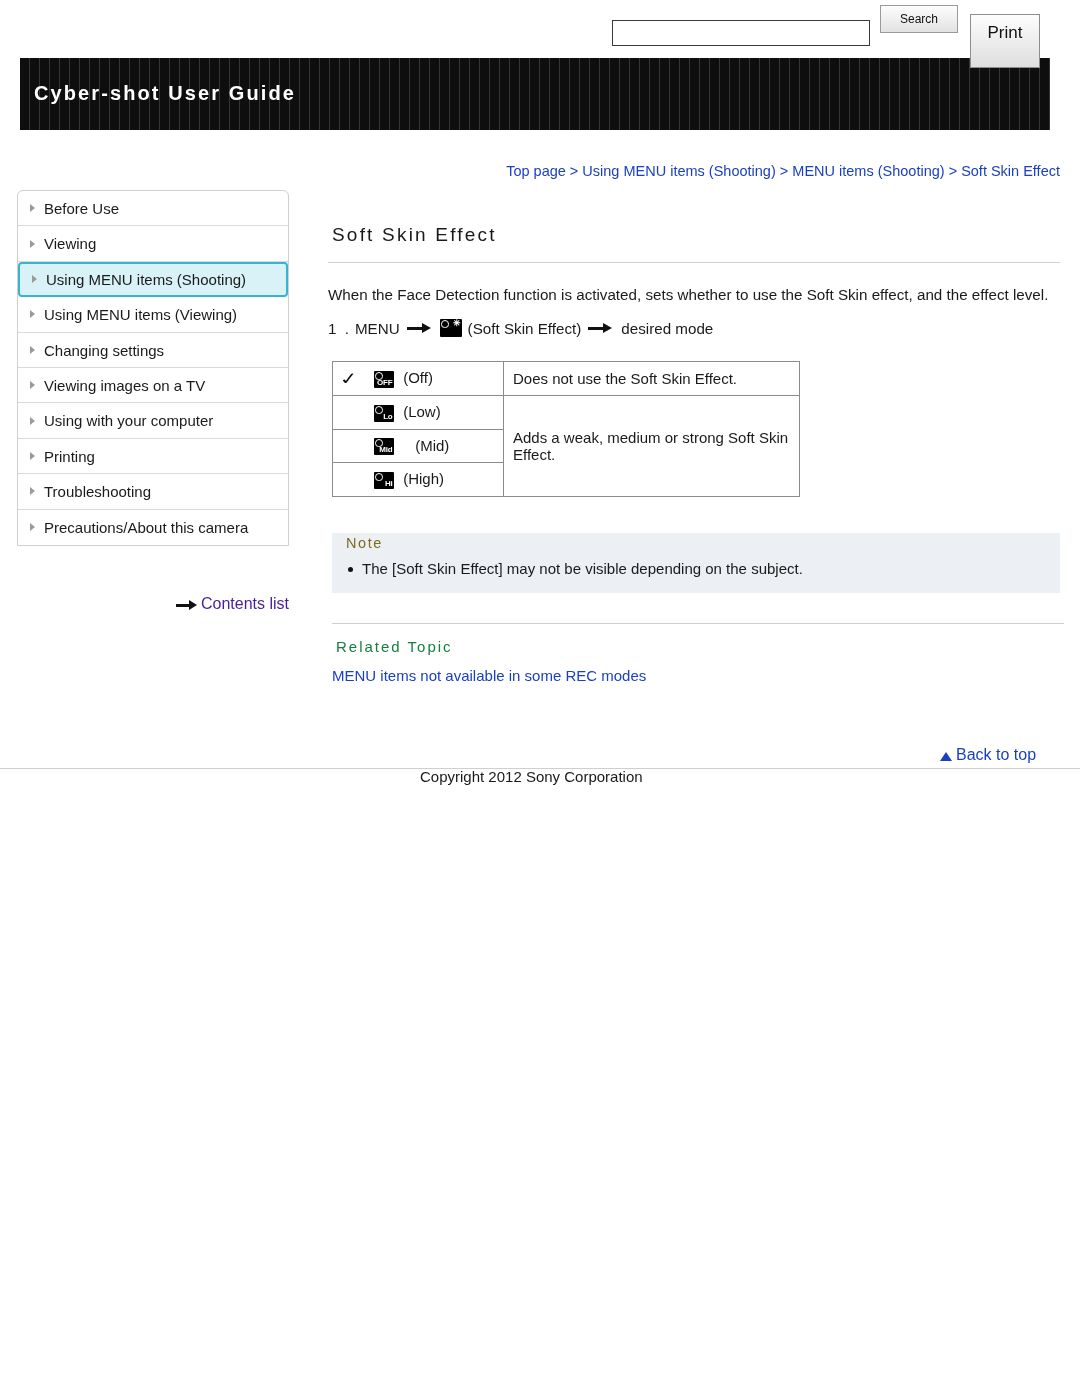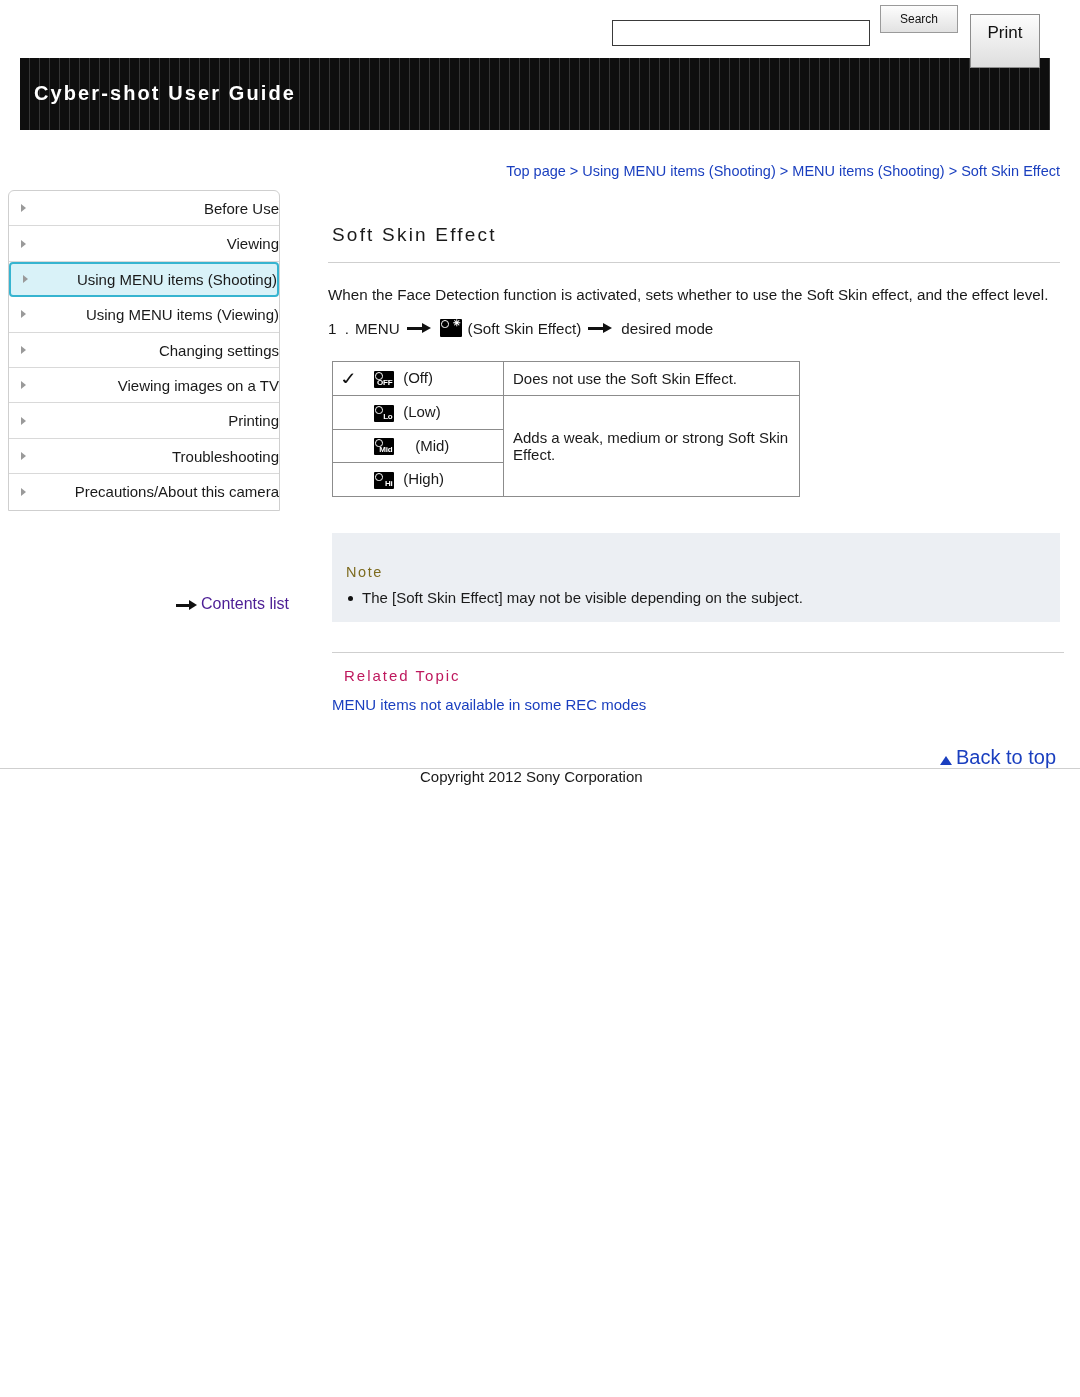--- a/index.html
+++ b/index.html
@@ -106,29 +106,28 @@
     text-align: right;
     font-size: 14.5px;
     color: #1a3fbf;
     font-family: "Liberation Sans", sans-serif;
   }
   .breadcrumb .sep { color: #1a3fbf; }
 
   
   .sidebar {
     position: absolute;
-    left: 8px;
+    left: 17px;
     top: 190px;
     width: 272px;
     border: 1px solid #cfcfcf;
     border-radius: 6px 6px 0 0;
     box-sizing: border-box;
     background: #ffffff;
     overflow: hidden;
-    text-align: right;
   }
   .nav-item {
     height: 35.4px;
     line-height: 35.4px;
     border-bottom: 1px solid #d9d9d9;
     font-size: 15px;
     color: #1a1a1a;
     padding-left: 26px;
     position: relative;
     cursor: pointer;
@@ -331,21 +330,21 @@
     font-size: 16px;
     transform: scaleX(1.4) rotate(-8deg);
   }
 
   
   .note-box {
     margin-top: 36px;
     margin-left: 4px;
     width: 728px;
     background: #eceff3;
-    padding: 31px 14px 16px 14px;
+    padding: 2px 14px 16px 14px;
     box-sizing: border-box;
     font-family: "Liberation Sans", sans-serif;
   }
   .note-title {
     color: #7d6b1f;
     font-size: 14.5px;
     letter-spacing: 1.6px;
     margin-bottom: 9px;
   }
   .note-item {
@@ -366,41 +365,41 @@
 
   
   .related-rule {
     margin-top: 30px;
     margin-left: 4px;
     border-top: 1px solid #cfcfcf;
     width: 732px;
   }
   .related-title {
     margin-top: 14px;
-    margin-left: 16px;
+    margin-left: 8px;
     font-size: 15px;
-    color: #be185d;
+    color: #15803d;
     letter-spacing: 2px;
     font-family: "Liberation Sans", sans-serif;
   }
   .related-link {
     margin-top: 12px;
     margin-left: 4px;
     font-size: 15px;
     color: #1a3fbf;
     cursor: pointer;
     font-family: "Liberation Sans", sans-serif;
   }
 
   
   .back-to-top {
     position: absolute;
     left: 940px;
     top: 746px;
-    font-size: 20px;
+    font-size: 16px;
     color: #1a3fbf;
     cursor: pointer;
     white-space: nowrap;
     font-family: "Liberation Sans", sans-serif;
   }
   .tri-up {
     display: inline-block;
     width: 0; height: 0;
     border-bottom: 9px solid #1a3fbf;
     border-left: 6px solid transparent;
@@ -463,20 +462,24 @@
     <span class="arrow"></span>
     <span>Using MENU items (Viewing)</span>
   </div>
   <div class="nav-item">
     <span class="arrow"></span>
     <span>Changing settings</span>
   </div>
   <div class="nav-item">
     <span class="arrow"></span>
     <span>Viewing images on a TV</span>
+  </div>
+  <div class="nav-item">
+    <span class="arrow"></span>
+    <span>Using with your computer</span>
   </div>
   <div class="nav-item">
     <span class="arrow"></span>
     <span>Printing</span>
   </div>
   <div class="nav-item">
     <span class="arrow"></span>
     <span>Troubleshooting</span>
   </div>
   <div class="nav-item">

